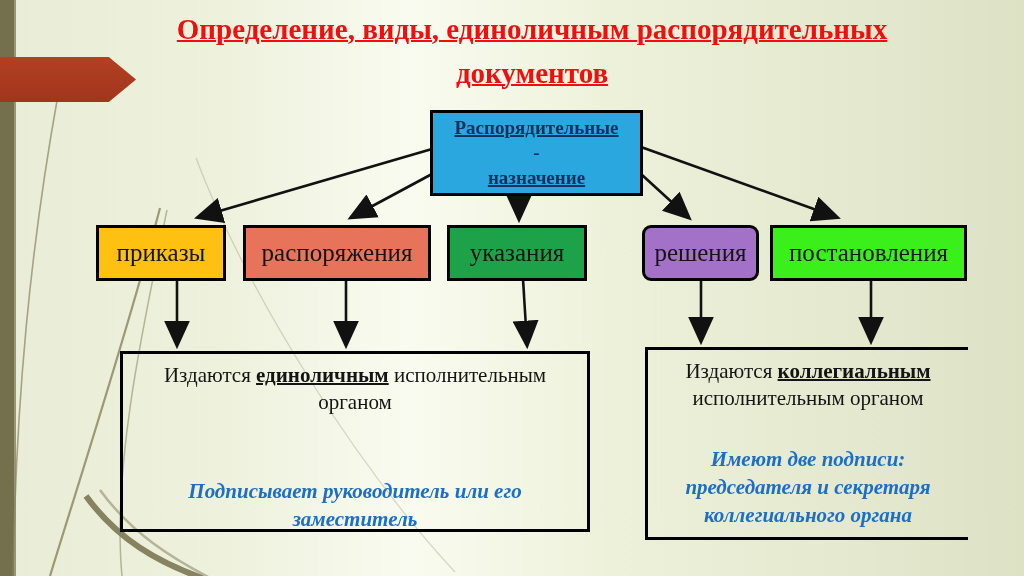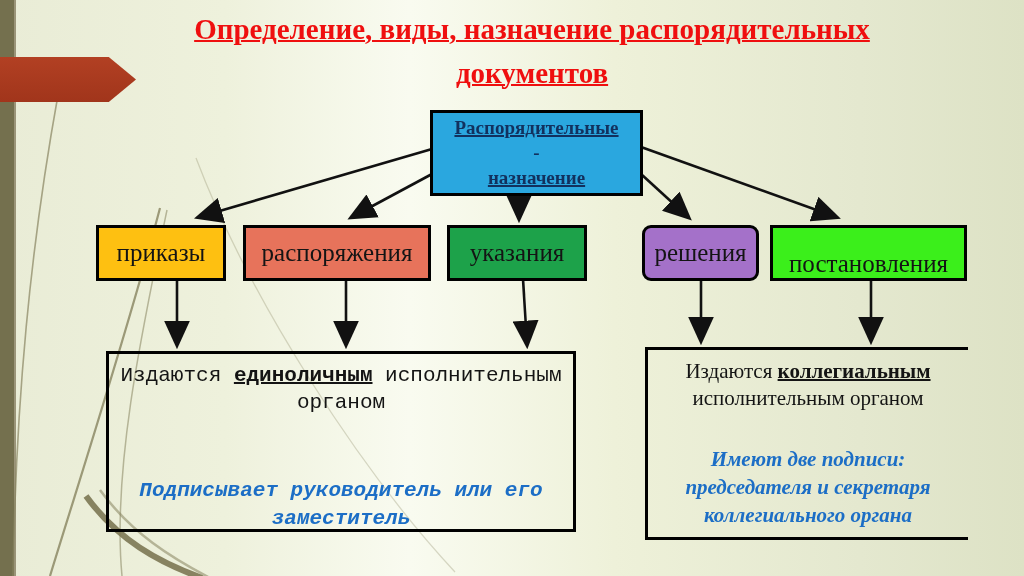--- a/index.html
+++ b/index.html
@@ -26,25 +26,25 @@
     display:flex;flex-direction:column;justify-content:space-between;align-items:center;
     padding:4px 0;box-sizing:border-box;font-weight:bold;font-size:19px;line-height:1.15;z-index:3;}
   .root-box .u{text-decoration:underline;text-decoration-thickness:2px;}
   
   .type-box{position:absolute;top:225px;height:56px;border:3px solid #000;box-sizing:border-box;
     display:flex;align-items:center;justify-content:center;font-size:25px;color:#141414;z-index:3;}
   .tb1{left:96px;width:130px;}
   .tb2{left:243px;width:188px;}
   .tb3{left:447px;width:140px;}
   .tb4{left:642px;width:117px;border-radius:9px;}
-  .tb5{left:770px;width:197px;align-items:flex-end;}
+  .tb5{left:770px;width:197px;}
   
   .panel{position:absolute;box-sizing:border-box;border:3px solid #000;text-align:center;
     font-size:21px;color:#141414;padding:8px 10px;z-index:3;background:transparent;}
-  .panel-left{left:106px;top:351px;width:470px;height:181px;font-family:Liberation Mono, monospace;}
+  .panel-left{left:120px;top:351px;width:470px;height:181px;}
   .panel-right{left:645px;top:347px;width:323px;height:193px;border-right:none;}
   .hl{font-weight:bold;text-decoration:underline;text-decoration-thickness:2px;}
   .note{font-weight:bold;font-style:italic;line-height:1.35;}
   .panel-left .note{margin-top:60px;}
   .panel-right .note{margin-top:32px;}
   .issued{line-height:1.3;}
 </style>
 </head>
 <body>
 
@@ -78,21 +78,21 @@
       <line x1="641" y1="147" x2="836" y2="217"></line>
       <line x1="177" y1="279" x2="177" y2="344"></line>
       <line x1="346" y1="279" x2="346" y2="344"></line>
       <line x1="523" y1="279" x2="527" y2="344"></line>
       <line x1="701" y1="279" x2="701" y2="340"></line>
       <line x1="871" y1="279" x2="871" y2="340"></line>
     </g>
   </svg>
 
   <div class="title" style="color: rgb(239, 15, 15);">
-    <div>Определение, виды, назначение распорядительных</div>
+    <div>Определение, виды, единоличным распорядительных</div>
     <div>документов</div>
   </div>
 
   <div class="root-box" style="background: rgb(42, 167, 223); color: rgb(18, 49, 94);">
     <span class="u">Распорядительные</span>
     <span>-</span>
     <span class="u">назначение</span>
   </div>
 
   <div class="type-box tb1" style="background: rgb(254, 192, 17);">

